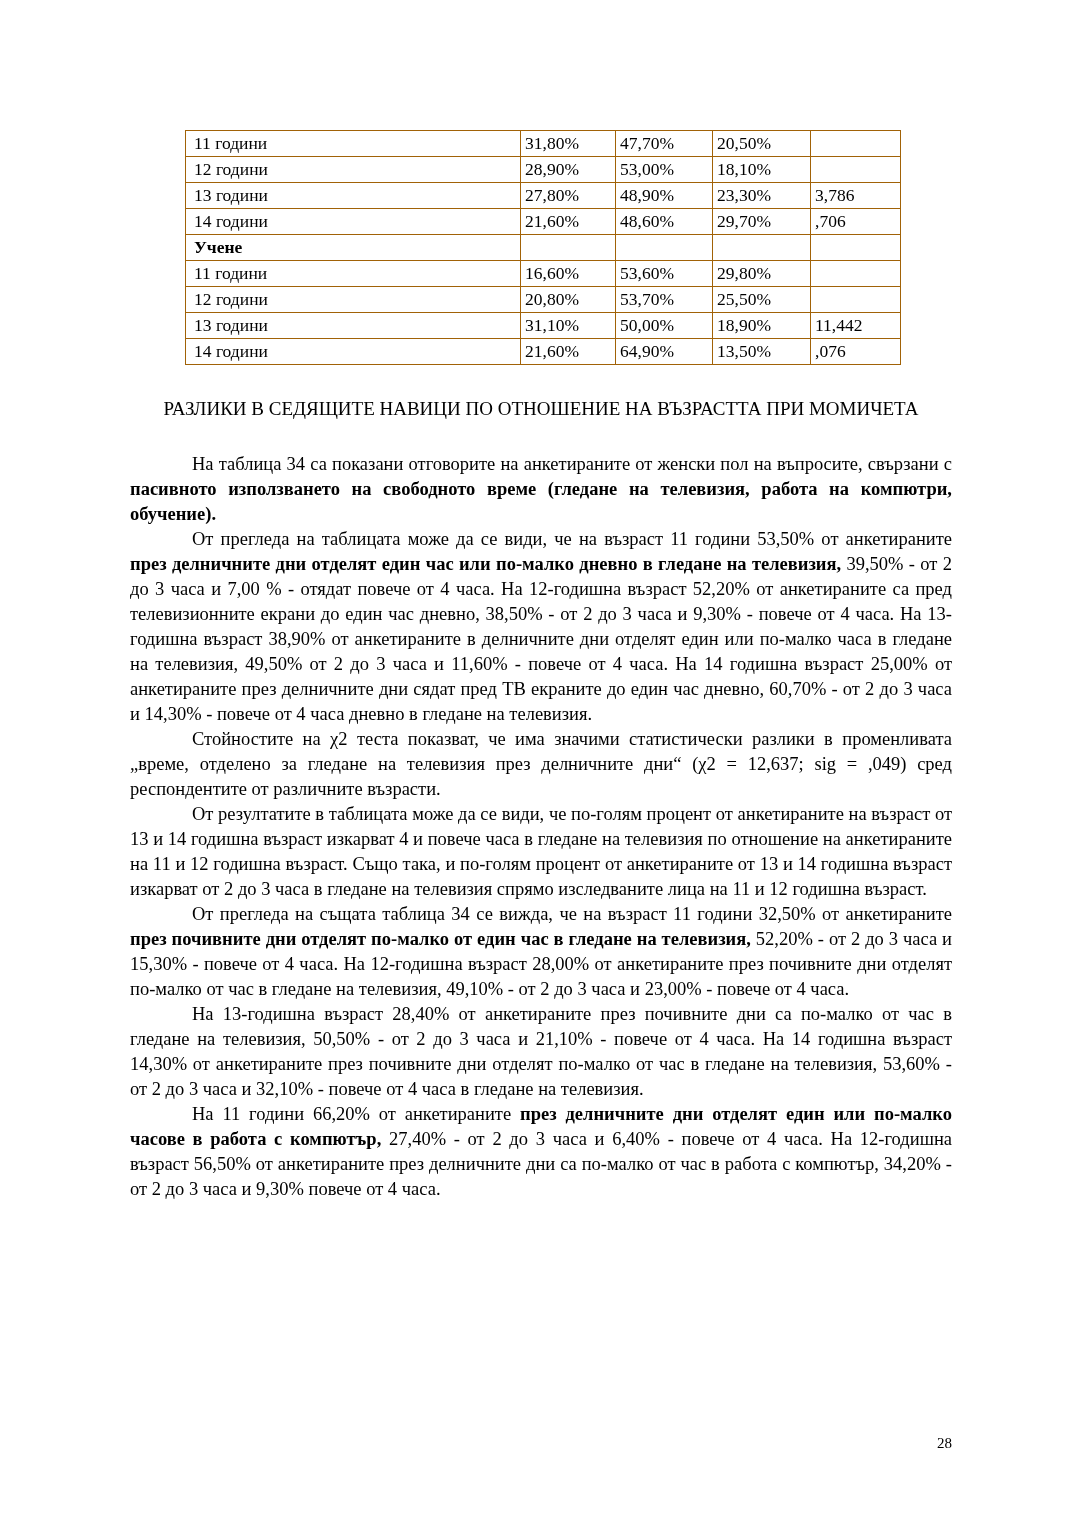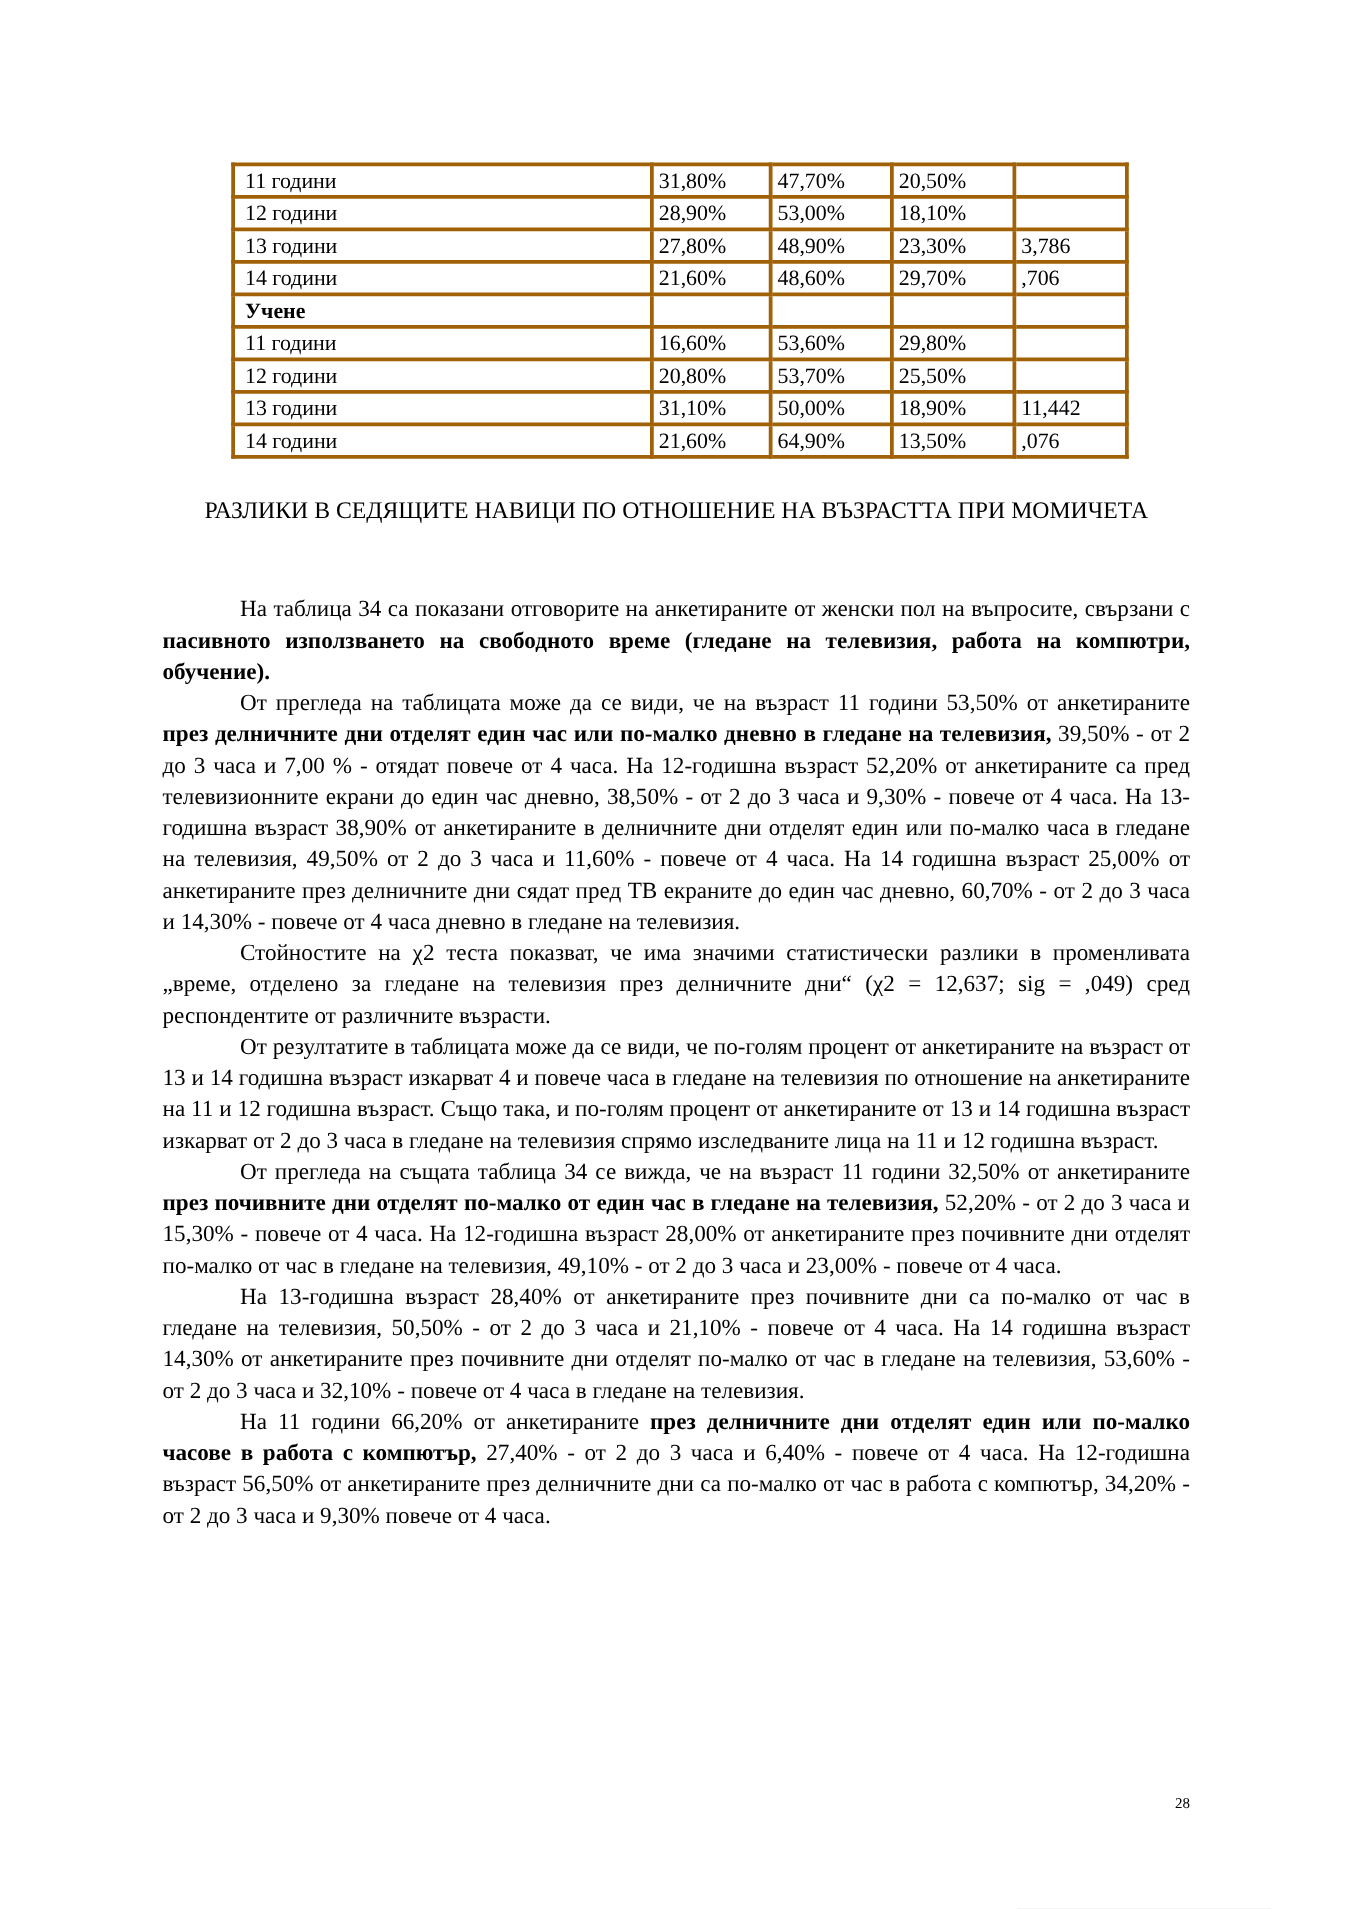--- a/index.html
+++ b/index.html
@@ -16,21 +16,21 @@
   }
   .data-table {
     position: absolute;
     left: 185px;
     top: 130px;
     border-collapse: collapse;
     font-size: 17.5px;
     table-layout: fixed;
   }
   .data-table td {
-    border: 3px solid #a16207;
+    border: 1px solid #a16207;
     height: 26px;
     padding: 0 4px;
     vertical-align: middle;
     overflow: hidden;
     white-space: nowrap;
   }
   .data-table td.c-label { text-align: left; padding-left: 8px; }
   .data-table td.c-num { text-align: left; }
   .bold { font-weight: bold; }
   .heading {
@@ -38,33 +38,33 @@
     top: 396px;
     left: 130px;
     width: 822px;
     text-align: center;
     font-size: 19px;
     font-weight: normal;
     line-height: 25px;
   }
   .body-text {
     position: absolute;
-    top: 476px;
+    top: 452px;
     left: 130px;
     width: 822px;
     font-size: 18.5px;
     line-height: 25px;
     text-align: justify;
   }
   .body-text p { text-indent: 62px; }
   .page-number {
     position: absolute;
     top: 1435px;
     right: 128px;
-    font-size: 12px;
+    font-size: 15px;
   }
 </style>
 </head>
 <body>
 
 <div class="page">
 
   <table class="data-table">
     <colgroup>
       <col style="width:335px">

